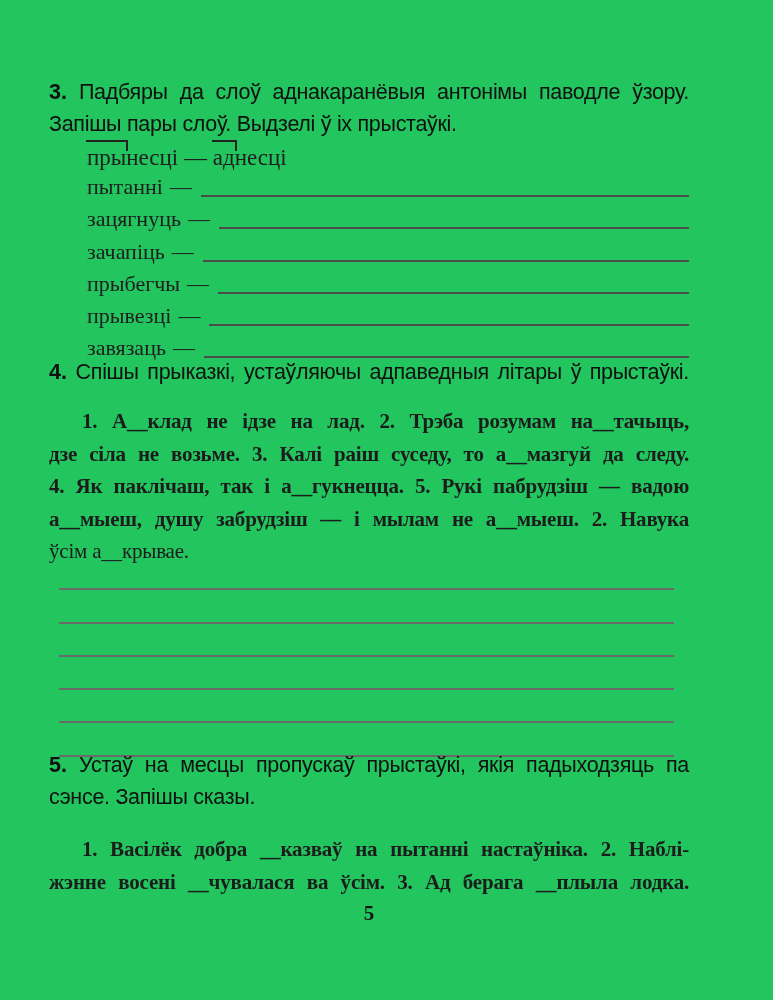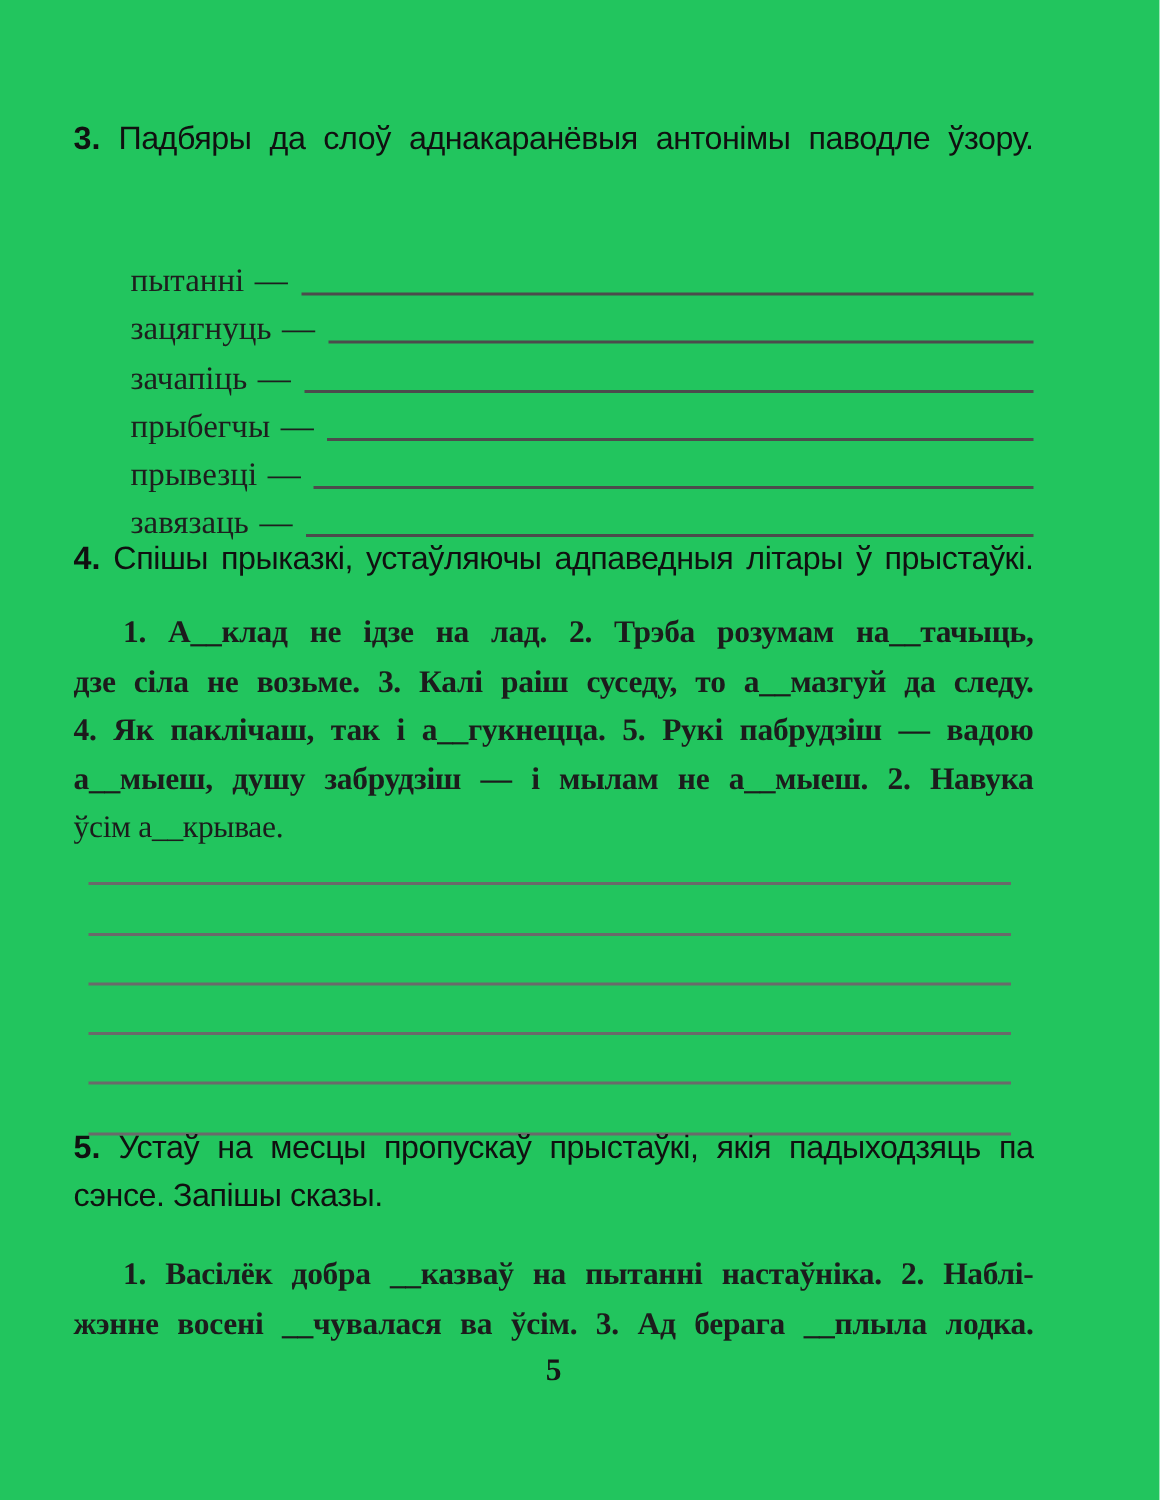--- a/index.html
+++ b/index.html
@@ -62,22 +62,24 @@
     font-size:21px; font-weight:700; color:#161616;
   }
 </style>
 </head>
 <body>
 
 <div class="page">
 
   <section class="sec ex-header" style="top:76px">
     <div class="hline just"><span class="ex-num">3.</span> <span>Падбяры да слоў аднакаранёвыя антонімы паводле ўзору.</span></div>
+    <div class="hline">Запішы пары слоў. Выдзелі ў іх прыстаўкі.</div>
   </section>
 
+  <section class="sec example" style="top:143px"><span class="pfx">пры</span><span>несці</span> <span>—</span> <span class="pfx">ад</span><span>несці</span></section>
 
   <section class="sec" style="top:174px">
     <div class="word-row">
       <span>пытанні</span>
         <span class="dash">—</span>
       <span class="ln"></span>
     </div>
     <div class="word-row">
       <span>зацягнуць</span>
         <span class="dash">—</span>

